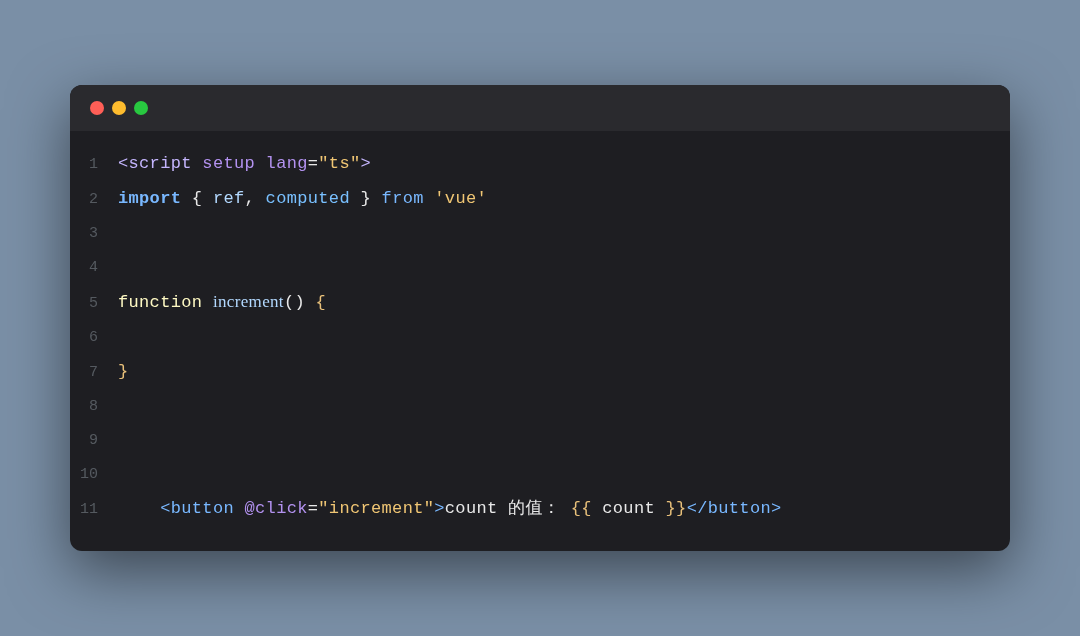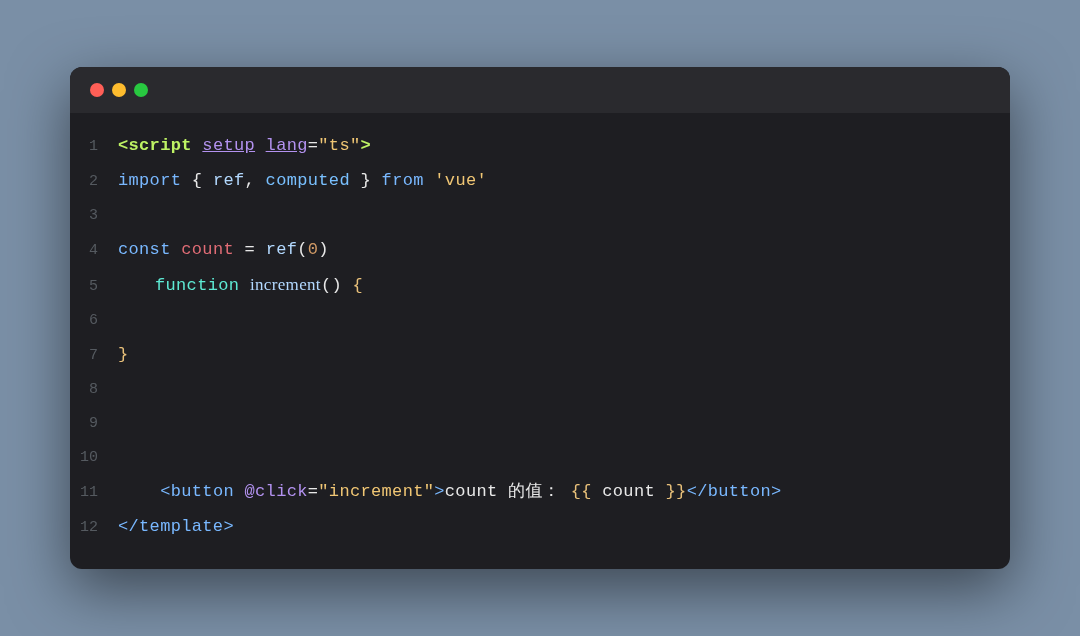--- a/index.html
+++ b/index.html
@@ -69,33 +69,33 @@
       font-size: 15px;
     }
 
     .line-content {
       flex: 1;
       white-space: pre;
       letter-spacing: 0.02em;
     }
 
     
-    .tag { color: #bef264; font-weight: bold; }
-    .attr-name { color: #b392f0; text-decoration: underline; }
+    .tag { color: #c4b5fd; }
+    .attr-name { color: #b392f0; }
     .attr-value { color: #f0c674; }
-    .import-kw { color: #79b8ff; }
+    .import-kw { color: #79b8ff; font-weight: bold; }
     .brace-import { color: #e8e8e8; }
     .ref-fn { color: #b3d9ff; }
     .computed-fn { color: #79c0ff; }
     .from-kw { color: #79b8ff; }
     .string { color: #f0c674; }
     .const-kw { color: #79b8ff; }
     .var-name { color: #e06c75; }
     .operator { color: #e8e8e8; }
-    .fn-kw { color: #5eead4; margin-left: 37px; }
+    .fn-kw { color: #fef9c3; }
     .func-name { color: #b3d9ff; font-family: Liberation Serif, serif; }
     .paren { color: #e8e8e8; }
     .bracket { color: #e8c07a; }
     .number { color: #d19a66; }
     .prop { color: #e06c75; }
     .increment { color: #e8e8e8; }
     .template-tag { color: #79b8ff; }
     .event-attr { color: #b392f0; }
     .event-val { color: #f0c674; }
     .plain { color: #e8e8e8; }
@@ -124,21 +124,20 @@
       <span class="line-content"><span class="import-kw">import</span><span class="plain"> </span><span class="brace-import">{ </span><span class="ref-fn">ref</span><span class="brace-import">, </span><span class="computed-fn">computed</span><span class="brace-import"> }</span><span class="plain"> </span><span class="from-kw">from</span><span class="plain"> </span><span class="string">'vue'</span></span>
     </div>
 
     <div class="code-line">
       <span class="line-number">3</span>
       <span class="line-content"></span>
     </div>
 
     <div class="code-line">
       <span class="line-number">4</span>
-      <span class="line-content"><span class="const-kw">const</span><span class="plain"> </span><span class="var-name">count</span><span class="plain"> </span><span class="operator">=</span><span class="plain"> </span><span class="ref-fn">ref</span><span class="paren">(</span><span class="number">0</span><span class="paren">)</span></span>
     </div>
 
     <div class="code-line">
       <span class="line-number">5</span>
       <span class="line-content"><span class="fn-kw">function</span><span class="plain"> </span><span class="func-name">increment</span><span class="paren">()</span><span class="plain"> </span><span class="bracket">{</span></span>
     </div>
 
     <div class="code-line">
       <span class="line-number">6</span>
     </div>
@@ -159,19 +158,15 @@
 
     <div class="code-line">
       <span class="line-number">10</span>
     </div>
 
     <div class="code-line">
       <span class="line-number">11</span>
       <span class="line-content"><span class="plain">    </span><span class="template-tag">&lt;button</span><span class="plain"> </span><span class="event-attr">@click</span><span class="operator">=</span><span class="event-val">"increment"</span><span class="template-tag">&gt;</span><span class="plain">count </span><span class="chinese">的值：</span><span class="plain"> </span><span class="curly">{{</span><span class="plain"> count </span><span class="curly">}}</span><span class="template-tag">&lt;/button&gt;</span></span>
     </div>
 
-    <div class="code-line">
-      <span class="line-number">12</span>
-      <span class="line-content"><span class="template-tag">&lt;/template&gt;</span></span>
-    </div>
 
   </div>
 </div>
 
 </body></html>

